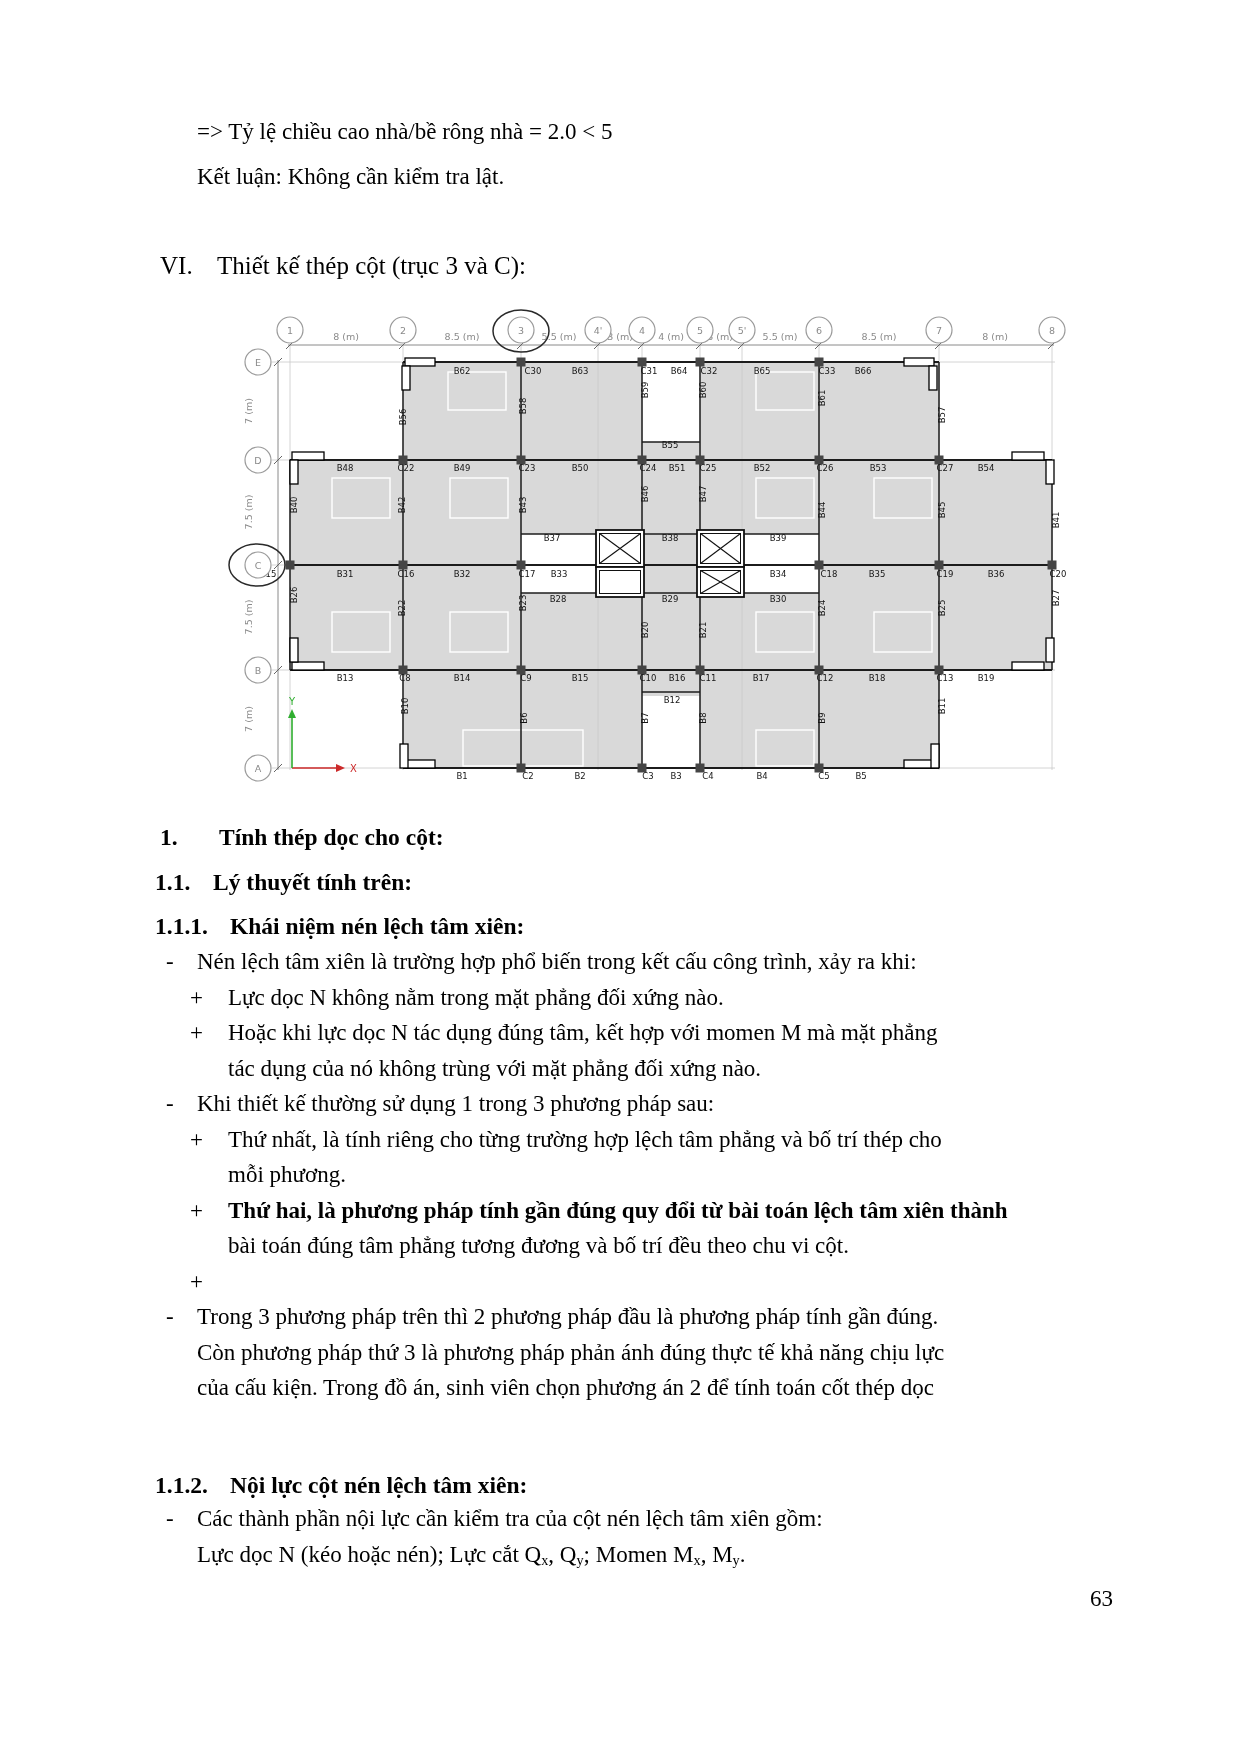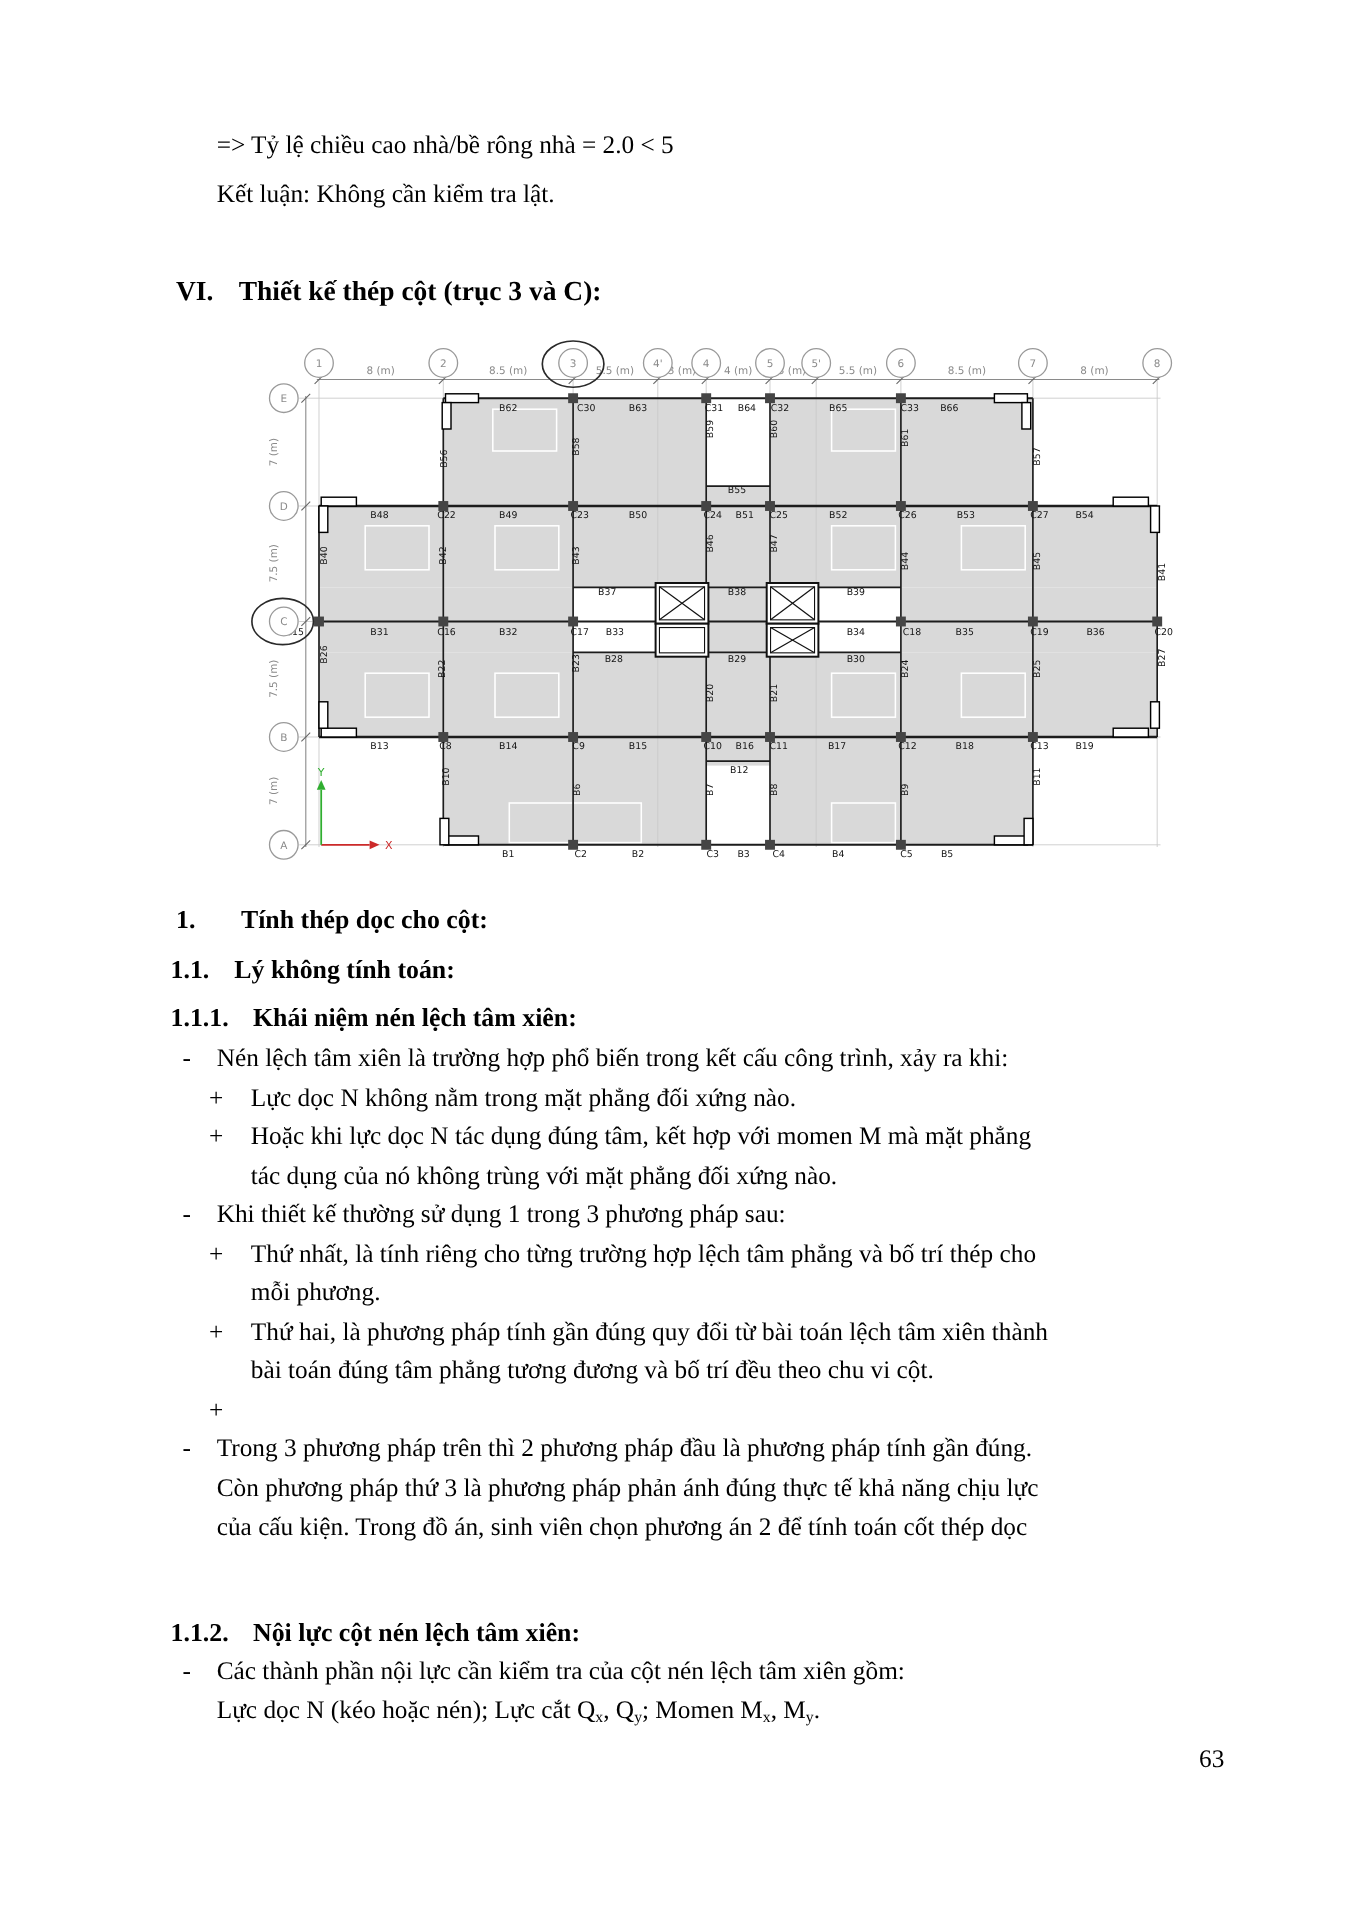--- a/index.html
+++ b/index.html
@@ -3,21 +3,21 @@
 <meta charset="utf-8">
 <style>
   html,body{margin:0;padding:0;}
   body{
     width:1240px;height:1754px;position:relative;background:#ffffff;
     font-family:"Liberation Serif","DejaVu Serif",serif;color:#000;
     overflow:hidden;
   }
   .abs{position:absolute;}
   .body-text{font-size:23px;white-space:nowrap;line-height:1.2;}
-  .vi-heading{font-size:25px;font-weight:bold;white-space:nowrap;}
+  .vi-heading{font-size:25px;font-weight:normal;white-space:nowrap;}
   .h-num{font-weight:bold;font-size:23.5px;white-space:nowrap;}
   .h-title{font-weight:bold;font-size:23.5px;white-space:nowrap;}
   .t-line{position:relative;height:35.5px;width:1240px;}
   .t-line .marker{position:absolute;top:0;font-size:23px;}
   .t-line .btxt{position:absolute;top:0;font-size:23px;white-space:nowrap;}
   .sub{font-size:0.62em;position:relative;top:0.22em;}
   #plan-svg text{font-family:"DejaVu Sans","Liberation Sans",sans-serif;}
   .pagenum{font-size:23px;}
 </style>
 </head>
@@ -309,21 +309,21 @@
     <text x="292" y="705" text-anchor="middle" font-size="10" fill="#2fae2f">Y</text>
   </svg>
 
 <div>
   <span class="abs h-num" style="left:160px;top:824px">1.</span>
   <span class="abs h-title" style="left:219px;top:824px">Tính thép dọc cho cột:</span>
 </div>
 
 <div>
   <span class="abs h-num" style="left:155px;top:869px">1.1.</span>
-  <span class="abs h-title" style="left:213px;top:869px">Lý không tính toán:</span>
+  <span class="abs h-title" style="left:213px;top:869px">Lý thuyết tính trên:</span>
 </div>
 
 <div>
   <span class="abs h-num" style="left:155px;top:913px">1.1.1.</span>
   <span class="abs h-title" style="left:230px;top:913px">Khái niệm nén lệch tâm xiên:</span>
 </div>
 
 <div id="bullets-1" class="abs" style="left:0;top:949px;width:1240px">
     <div class="t-line">
       <span class="marker" style="left: 166px;">-</span>
@@ -346,21 +346,21 @@
     </div>
     <div class="t-line">
       <span class="marker" style="left: 190px;">+</span>
       <span class="btxt" style="left: 228px;">Thứ nhất, là tính riêng cho từng trường hợp lệch tâm phẳng và bố trí thép cho</span>
     </div>
     <div class="t-line">
       <span class="btxt" style="left: 228px;">mỗi phương.</span>
     </div>
     <div class="t-line">
       <span class="marker" style="left: 190px;">+</span>
-      <span class="btxt" style="left: 228px;">Thứ hai, là phương pháp tính gần đúng quy đổi từ bài toán lệch tâm xiên thành</span>
+      <span class="btxt" style="left: 228px; font-weight: bold;">Thứ hai, là phương pháp tính gần đúng quy đổi từ bài toán lệch tâm xiên thành</span>
     </div>
     <div class="t-line">
       <span class="btxt" style="left: 228px;">bài toán đúng tâm phẳng tương đương và bố trí đều theo chu vi cột.</span>
     </div>
     <div class="t-line">
       <span class="marker" style="left: 190px;">+</span>
     </div>
     <div class="t-line">
       <span class="marker" style="left: 166px;">-</span>
       <span class="btxt" style="left: 197px;">Trong 3 phương pháp trên thì 2 phương pháp đầu là phương pháp tính gần đúng.</span>

